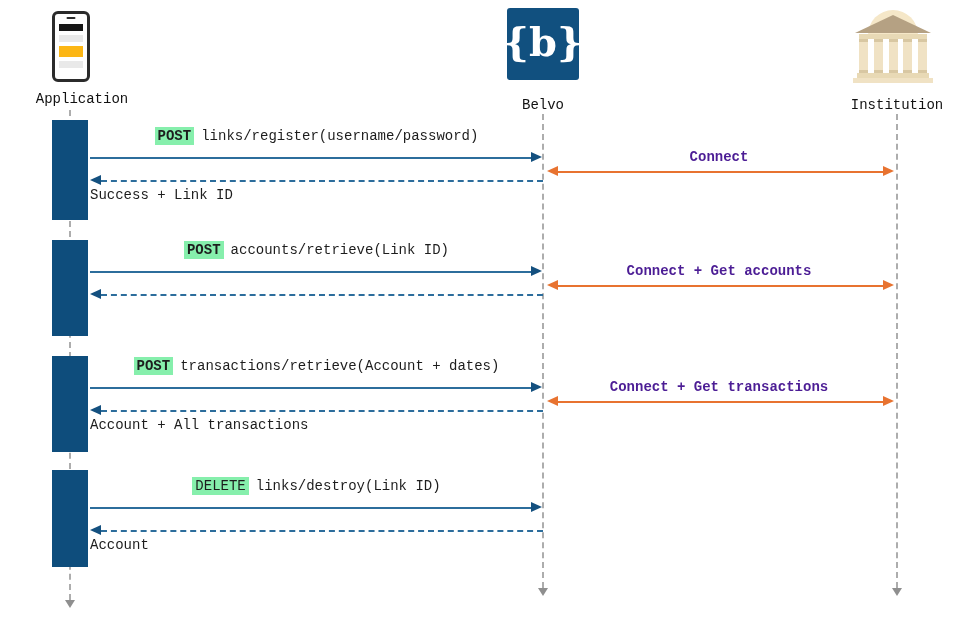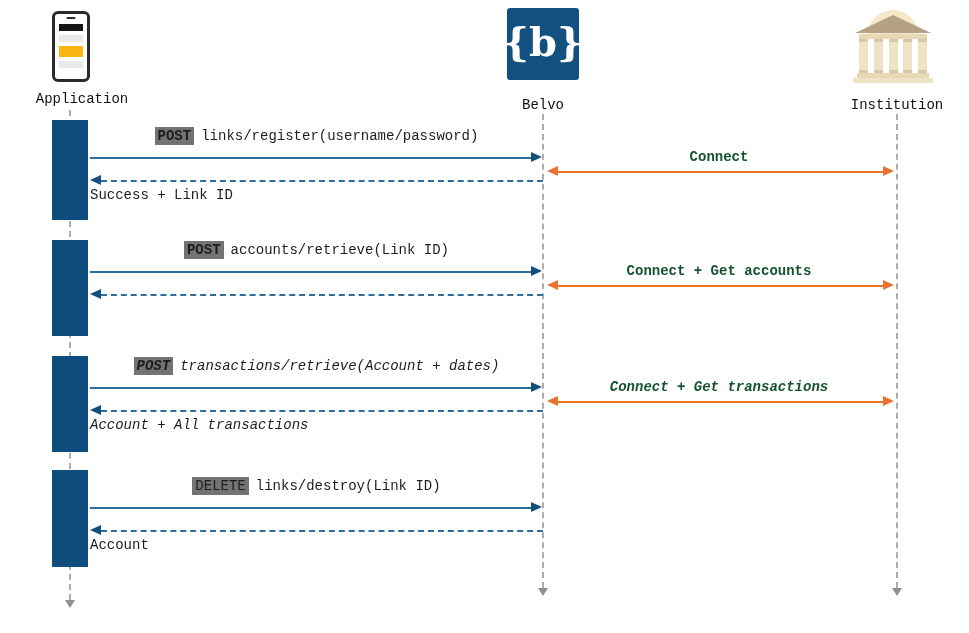--- a/index.html
+++ b/index.html
@@ -45,36 +45,36 @@
   .bank-cols { position:absolute; left:8px; top:30px; width:68px; height:34px;
                display:flex; justify-content:space-between; }
   .bank-col { width:9px; height:100%; background:#f0e2c4;
               border-top:3px solid #d8c7a2; border-bottom:3px solid #d8c7a2; box-sizing:border-box; }
   .bank-base1 { position:absolute; left:6px; top:64px; width:72px; height:5px; background:#e8d9b5; }
   .bank-base2 { position:absolute; left:2px; top:69px; width:80px; height:5px; background:#f0e2c4; }
   
   .block { position:absolute; left:0; width:969px; height:84px; }
   .req-label { position:absolute; left:90px; width:453px; top:-2px; text-align:center;
                font-size:14px; white-space:nowrap; }
-  .method-badge { background:#737373; font-weight:bold; padding:1px 3px; margin-right:7px; }
+  .method-badge { background:#86efac; font-weight:bold; padding:1px 3px; margin-right:7px; }
   .block-delete .method-badge { font-weight:normal; }
   .req-arrow { position:absolute; left:90px; top:27px; width:441px; height:0;
                border-top:2px solid #2c6d9c; }
   .req-arrow::after { content:""; position:absolute; right:-11px; top:-7px; width:0; height:0;
                border-left:11px solid #14507f; border-top:5px solid transparent;
                border-bottom:5px solid transparent; }
   .resp-arrow { position:absolute; left:101px; top:50px; width:442px; height:0;
                border-top:2px dashed #2c6d9c; }
   .resp-arrow::before { content:""; position:absolute; left:-11px; top:-7px; width:0; height:0;
                border-right:11px solid #14507f; border-top:5px solid transparent;
                border-bottom:5px solid transparent; }
   .resp-label { position:absolute; left:90px; width:453px; top:57px; text-align:left;
                font-size:14px; white-space:nowrap; }
   .connect-label { position:absolute; left:548px; width:342px; top:19px; text-align:center;
-               color:#14532d; font-weight:bold; font-size:14px; white-space:nowrap; }
+               color:#4c1d95; font-weight:bold; font-size:14px; white-space:nowrap; }
   .connect-arrow { position:absolute; left:558px; top:41px; width:325px; height:0;
                border-top:2px solid #e87330; }
   .connect-arrow::before { content:""; position:absolute; left:-11px; top:-7px; width:0; height:0;
                border-right:11px solid #e87330; border-top:5px solid transparent;
                border-bottom:5px solid transparent; }
   .connect-arrow::after { content:""; position:absolute; right:-11px; top:-7px; width:0; height:0;
                border-left:11px solid #e87330; border-top:5px solid transparent;
                border-bottom:5px solid transparent; }
 </style>
 </head>
@@ -138,21 +138,21 @@
   <div class="block" style="top:244px;">
     <div class="req-label">
       <span class="method-badge">POST</span><span>accounts/retrieve(Link ID)</span>
     </div>
     <div class="req-arrow"></div>
     <div class="connect-label">Connect + Get accounts</div>
     <div class="connect-arrow"></div>
     <div class="resp-arrow"></div>
   </div>
 
-  <div class="block" style="top:360px;font-style:italic;">
+  <div class="block" style="top:360px;">
     <div class="req-label">
       <span class="method-badge">POST</span><span>transactions/retrieve(Account + dates)</span>
     </div>
     <div class="req-arrow"></div>
     <div class="connect-label">Connect + Get transactions</div>
     <div class="connect-arrow"></div>
     <div class="resp-arrow"></div>
     <div class="resp-label">Account + All transactions</div>
   </div>
 

